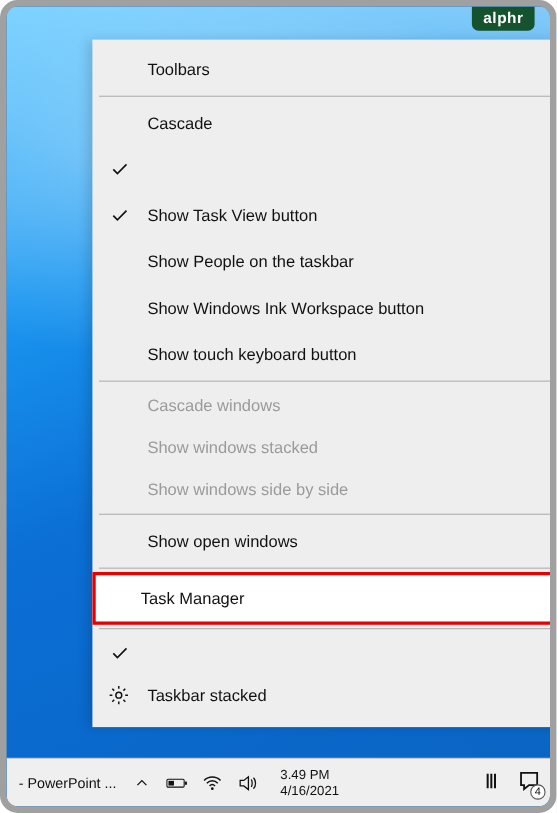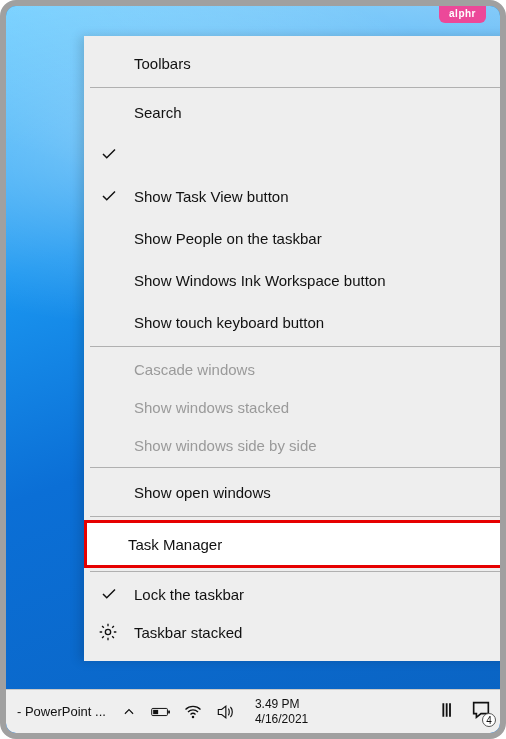--- a/index.html
+++ b/index.html
@@ -21,22 +21,22 @@
   .desktop-bg::before {
     content:"";
     position:absolute; inset:0;
     background:
       radial-gradient(180% 60% at 30% 20%, rgba(255,255,255,0.35) 0%, rgba(255,255,255,0) 40%),
       linear-gradient(200deg, rgba(255,255,255,0.4) 0%, rgba(255,255,255,0) 35%);
   }
 
   .alphr {
     position:absolute; top:0; right:14px;
-    background:#ec4899; color:#fff;
-    font-size:10px; font-weight:600;
+    background:#14532d; color:#fff;
+    font-size:14px; font-weight:600;
     padding:2px 10px 4px; border-radius:0 0 6px 6px;
     letter-spacing:0.5px;
     z-index: 20;
   }
 
   .context-menu {
     position:absolute;
     left: 78px; top: 30px;
     width: 456px;
     background:#eeeeee;
@@ -126,21 +126,21 @@
 
   <div class="context-menu">
 
     <div class="menu-item">
       <span>Toolbars</span>
       <span class="chev">❯</span>
     </div>
     <div class="divider"></div>
 
     <div class="menu-item">
-      <span>Search</span>
+      <span>Cascade</span>
       <span class="chev">❯</span>
     </div>
 
     <div class="menu-item">
       <span class="check-icon">
         <svg viewBox="0 0 24 24" width="18" height="18">
             <path d="M4 12l5 5L20 6" stroke="#111" stroke-width="2" fill="none"></path>
           </svg>
       </span>
     </div>
@@ -191,21 +191,20 @@
     </div>
 
     <div class="divider"></div>
 
     <div class="menu-item compact">
       <span class="check-icon">
         <svg viewBox="0 0 24 24" width="18" height="18">
             <path d="M4 12l5 5L20 6" stroke="#111" stroke-width="2" fill="none"></path>
           </svg>
       </span>
-      <span>Lock the taskbar</span>
     </div>
 
     <div class="menu-item compact">
       <span class="gear-icon">
         <svg viewBox="0 0 24 24" width="20" height="20">
           <circle cx="12" cy="12" r="3.2" fill="none" stroke="#111" stroke-width="1.6"></circle>
           <path d="M12 2v3M12 19v3M2 12h3M19 12h3M4.9 4.9l2.1 2.1M17 17l2.1 2.1M19.1 4.9L17 7M7 17l-2.1 2.1" stroke="#111" stroke-width="1.6"></path>
         </svg>
       </span>
       <span>Taskbar stacked</span>

